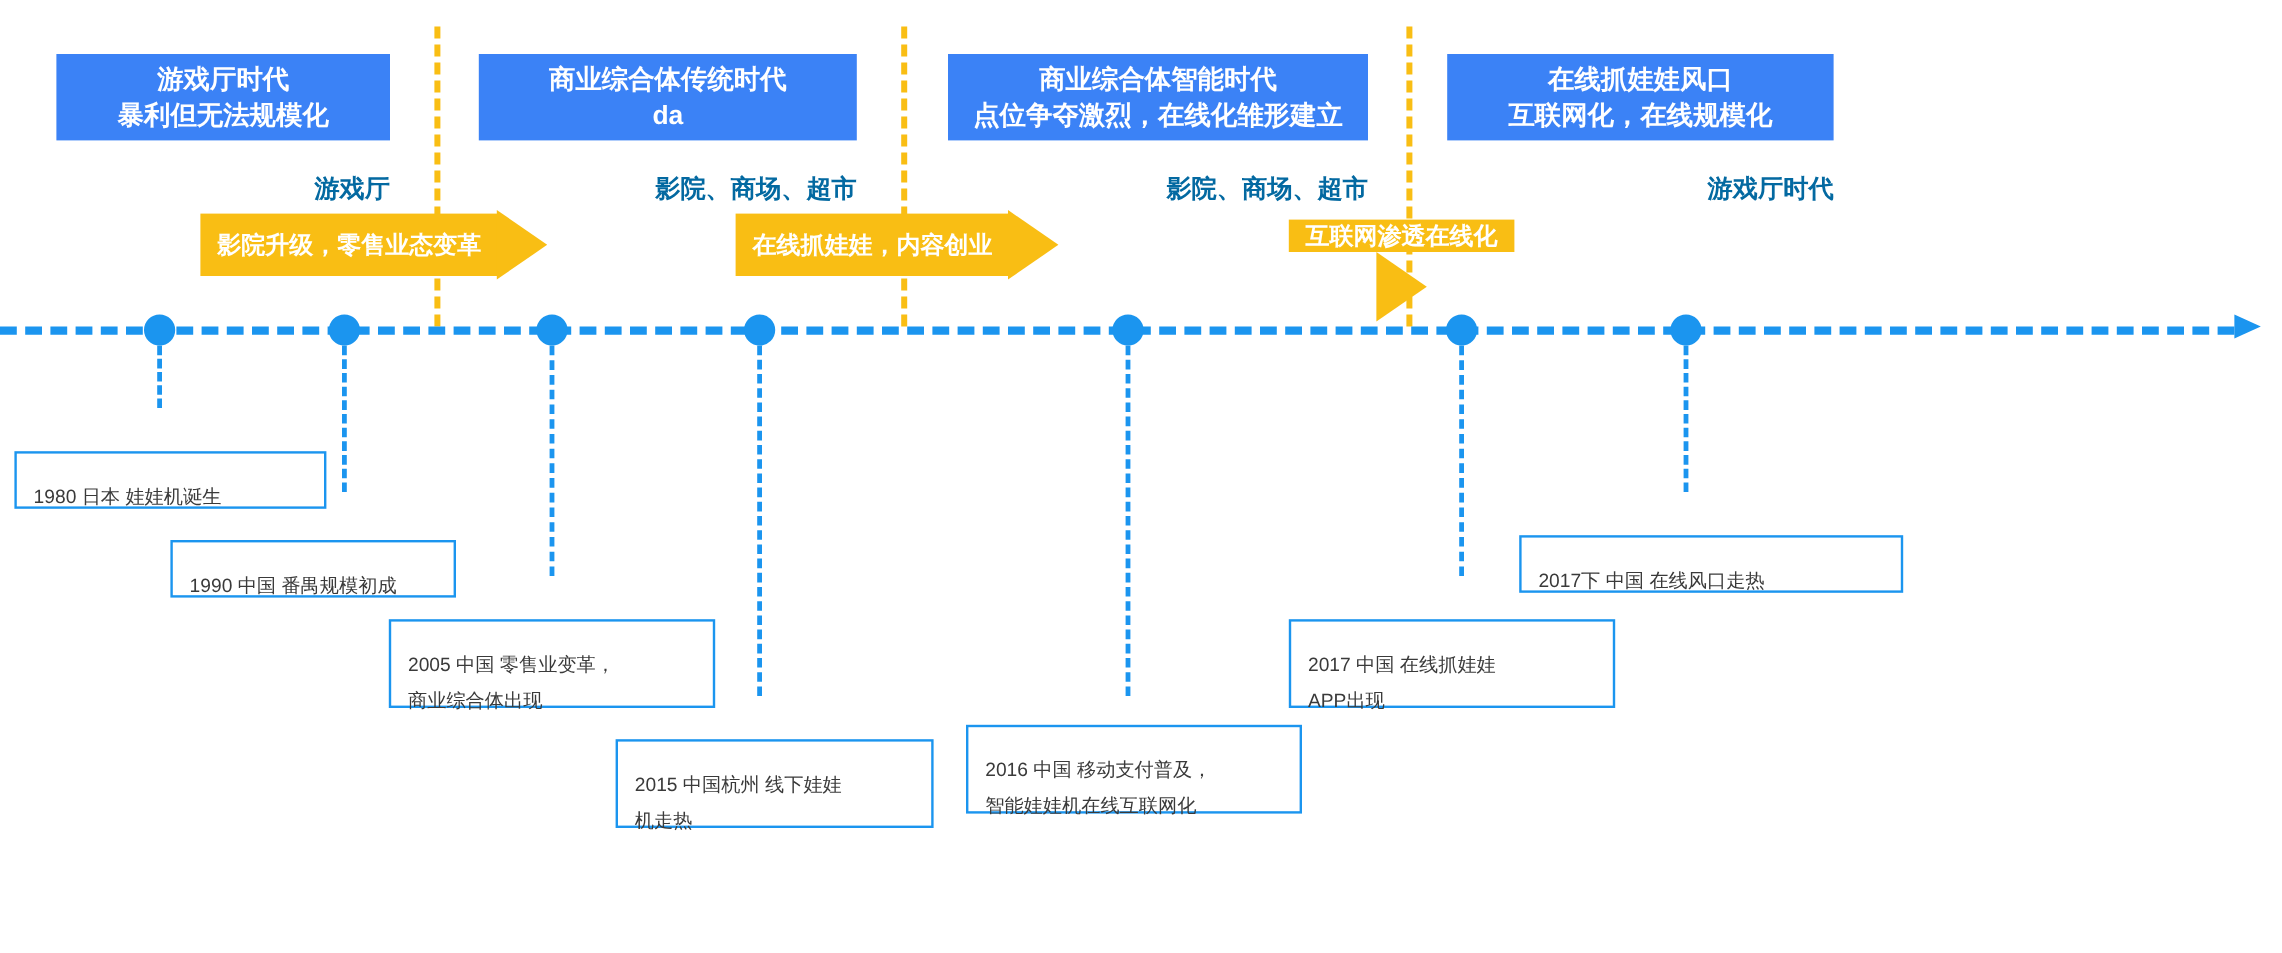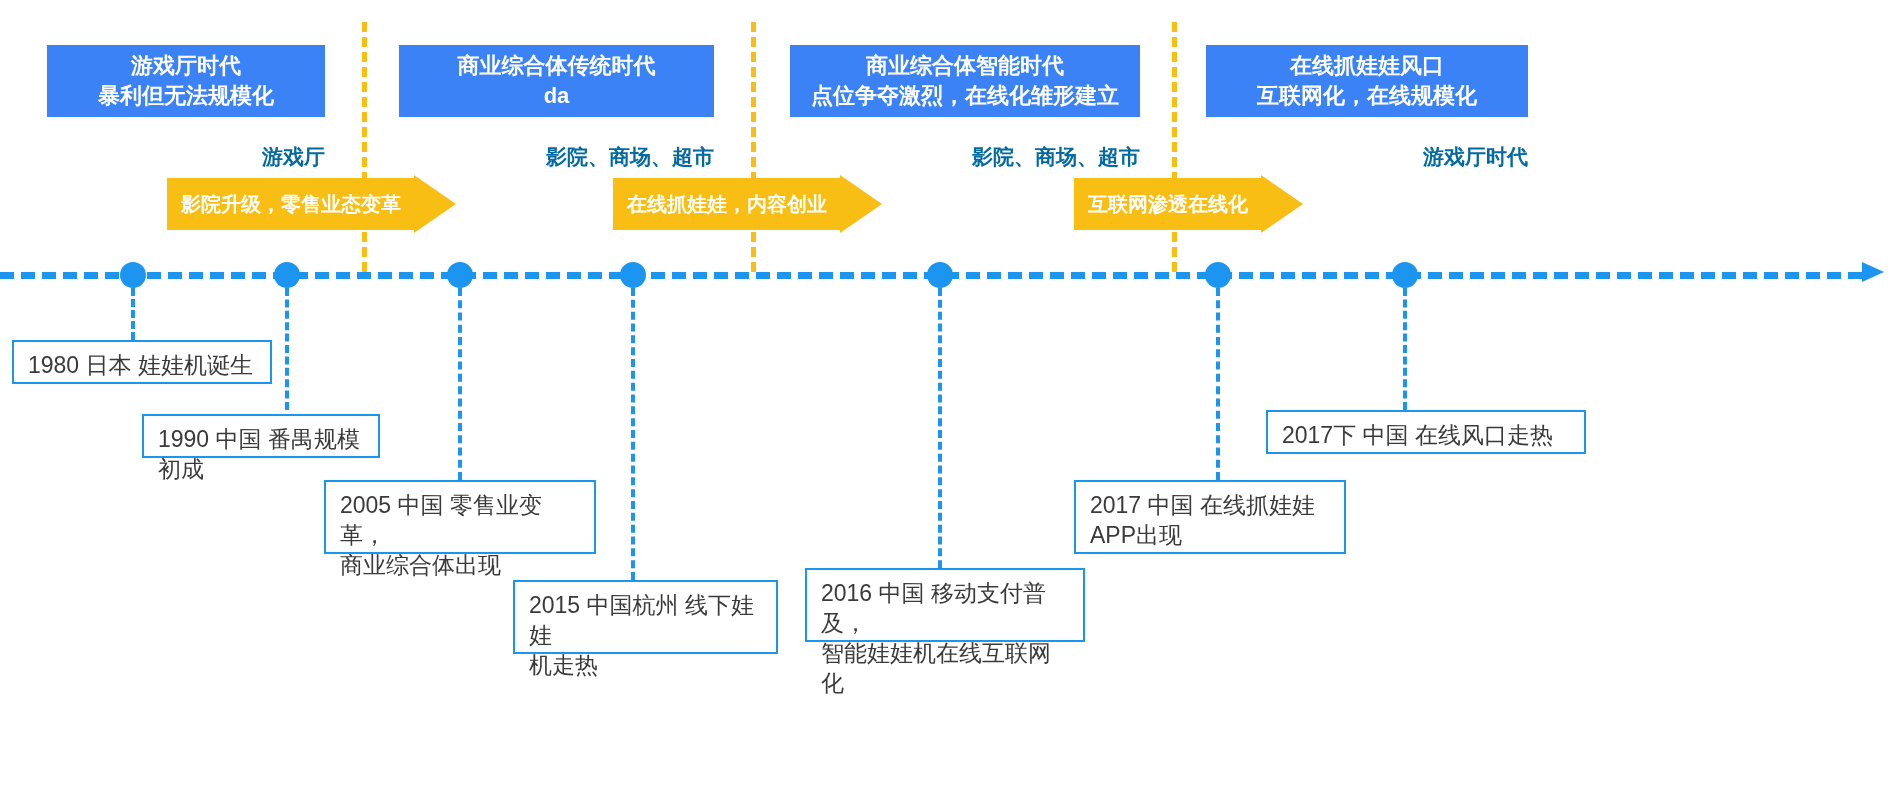--- a/index.html
+++ b/index.html
@@ -104,25 +104,26 @@
     border-left:4px dashed #1b95ef;
     margin-left:-2px;
   }
 
   
   .event{
     position:absolute;
     border:2px solid #1b95ef;
     background:#ffffff;
     color:#3a3a3a;
-    font-size:23px;
+    font-size:16px;
     line-height:30px;
-    padding:8px 14px;
+    padding:22px 14px;
     box-sizing:border-box;
     white-space:pre-line;
+    margin-top:36px;
   }
 </style>
 </head>
 <body>
 
 <div id="stage">
 
   <div class="divider" style="left:362px;top:22px;height:250px;"></div>
   <div class="divider" style="left:751px;top:22px;height:250px;"></div>
   <div class="divider" style="left:1172px;top:22px;height:250px;"></div>
@@ -150,21 +151,21 @@
   <div class="era-cap" style="left:1206px;top:143px;width:322px;">游戏厅时代</div>
 
   <div class="arrow" style="left:167px;top:183px;">
     <div class="body">影院升级，零售业态变革</div>
     <div class="head"></div>
   </div>
   <div class="arrow" style="left:613px;top:183px;">
     <div class="body">在线抓娃娃，内容创业</div>
     <div class="head"></div>
   </div>
-  <div class="arrow" style="left:1074px;top:183px;">
+  <div class="arrow" style="left:1074px;top:183px;flex-direction:column;">
     <div class="body">互联网渗透在线化</div>
     <div class="head"></div>
   </div>
 
   <div id="axis"></div>
   <div id="axis-head"></div>
 
   <div class="node" style="left:133px;"></div>
   <div class="node" style="left:287px;"></div>
   <div class="node" style="left:460px;"></div>

